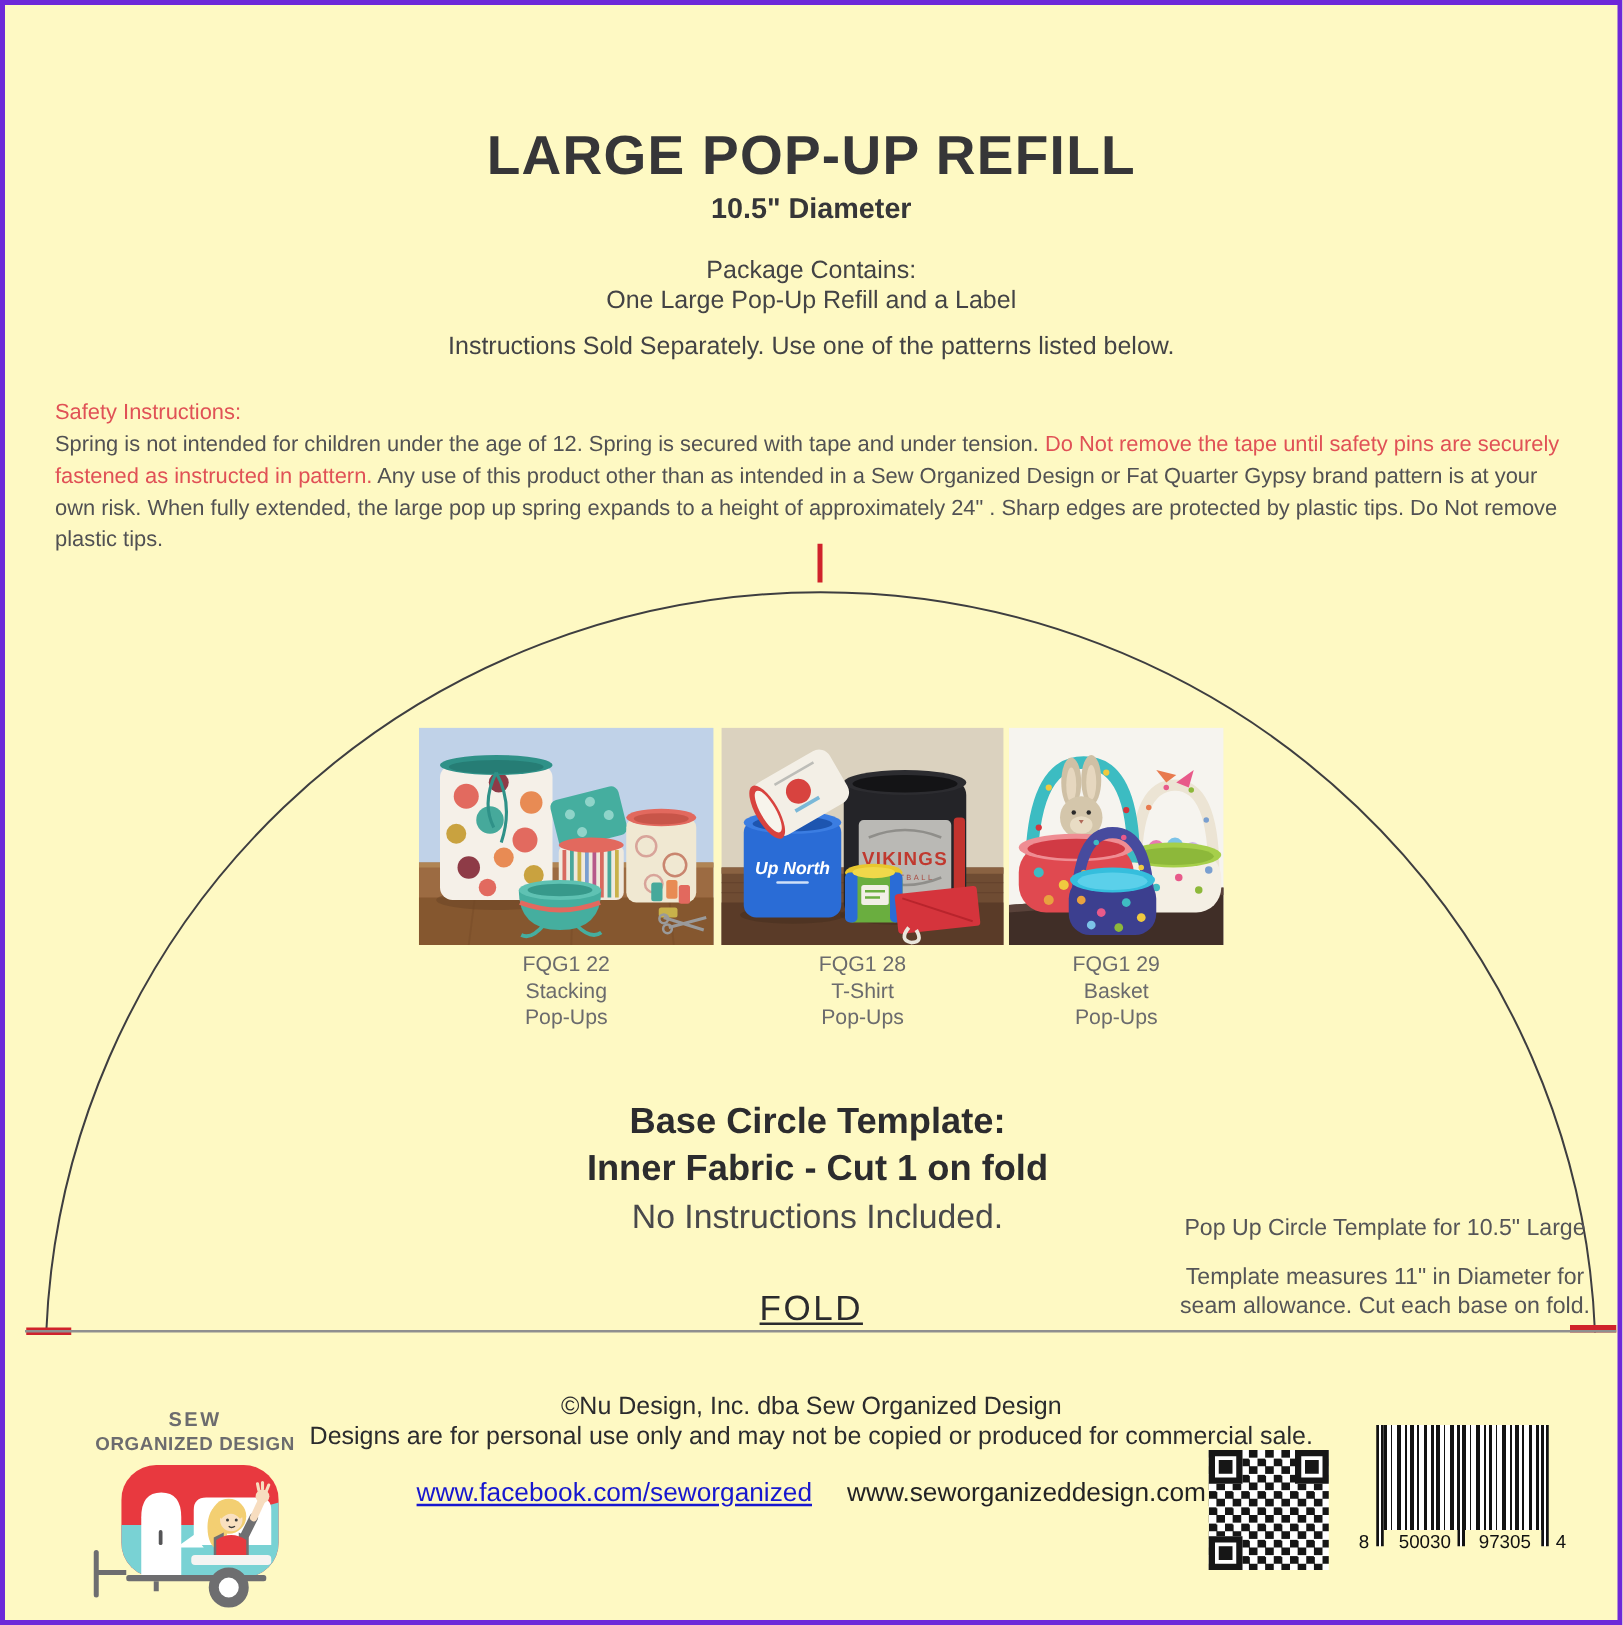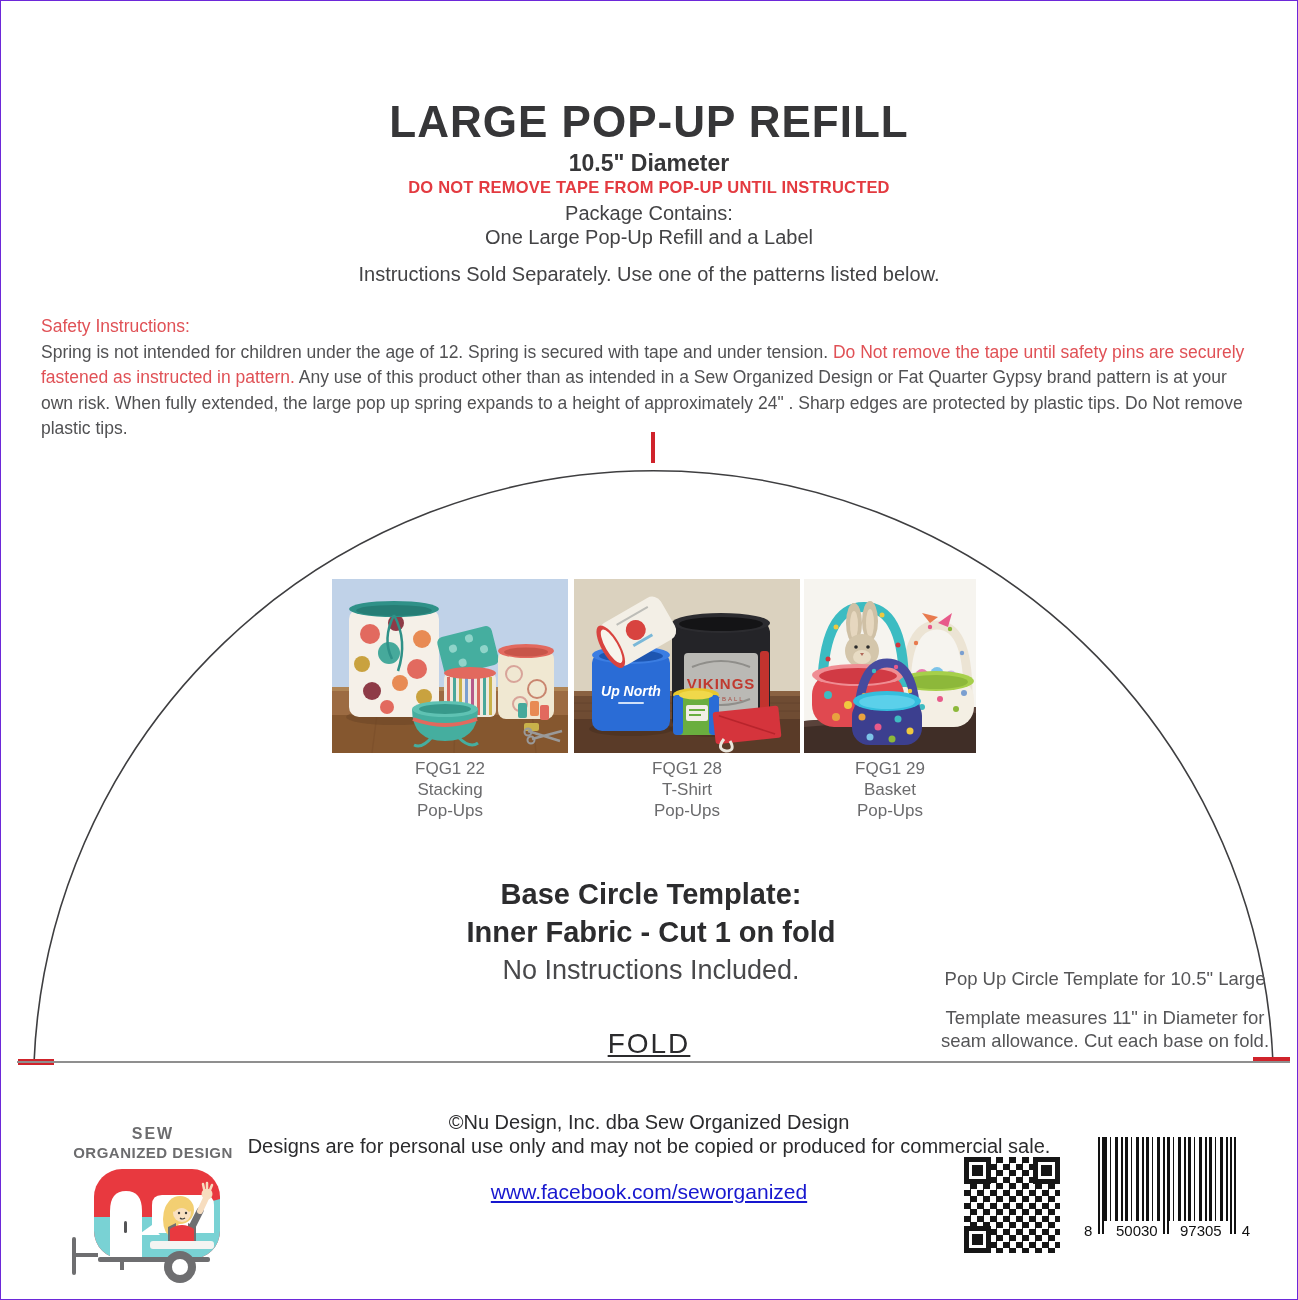--- a/index.html
+++ b/index.html
@@ -1,18 +1,18 @@
 <!DOCTYPE html>
 <html><head>
 <meta charset="utf-8">
 <style>
   html,body { margin:0; padding:0; background:#e9e9e9; }
   .page {
     position:relative; width:1298px; height:1300px; margin:0 auto;
-    background:#ffffff; border:1px solid #6d28d9; box-sizing:border-box;
+    background:#fef9c3; border:4px solid #6d28d9; box-sizing:border-box;
     font-family:"Liberation Sans", sans-serif; overflow:hidden; color:#3a3a3c;
   }
   .abs { position:absolute; }
   .ctr { left:0; right:0; text-align:center; }
 
   
   .title       { top:96px;  font-size:44px; font-weight:800; letter-spacing:1px; color:#363638; }
   .diameter    { top:149px; font-size:23px; font-weight:700; color:#363638; }
   .tape-warn   { top:177px; font-size:16.5px; font-weight:700; color:#e33a40; letter-spacing:0.2px; }
   .pkg-label   { top:201px; font-size:20px; color:#434345; }
@@ -86,21 +86,20 @@
   .qf::after { content:""; position:absolute; inset:3px; background:#161616; }
   .qf-tl { left:0; top:0; } .qf-tr { right:0; top:0; } .qf-bl { left:0; bottom:0; }
 </style>
 </head>
 <body>
 
 <div class="page">
 
   <div class="abs ctr title">LARGE POP-UP REFILL</div>
   <div class="abs ctr diameter">10.5" Diameter</div>
-  <div class="abs ctr tape-warn">DO NOT REMOVE TAPE FROM POP-UP UNTIL INSTRUCTED</div>
   <div class="abs ctr pkg-label">Package Contains:</div>
   <div class="abs ctr sold-note">Instructions Sold Separately.  Use one of the patterns listed below.</div>
   <div class="abs ctr pkg-content">One Large Pop-Up Refill and a Label</div>
 
   <div class="abs safety">
     <span class="red">Safety Instructions:</span><br>
     <span>Spring is not intended for children under the age of 12.   Spring is secured with tape and under tension.   </span><span class="red">Do Not remove the tape until safety pins are securely fastened as instructed in pattern.</span><span> Any use of this product other than as intended in a Sew Organized Design or Fat Quarter Gypsy brand pattern is at your own risk. When fully extended, the large pop up spring expands to a height of approximately 24" . Sharp edges are protected by plastic tips.  Do Not remove plastic tips.</span>
   </div>
 
   <svg class="abs arc-svg" viewBox="0 0 1298 1300">
@@ -354,20 +353,21 @@
       <rect x="30" y="94" width="112" height="5" rx="2" fill="#6e6e70"></rect>
       <rect x="52" y="99" width="4" height="8" fill="#6e6e70"></rect>
       <circle cx="112" cy="104" r="12" fill="#ffffff" stroke="#6e6e70" stroke-width="8"></circle>
     </svg>
   </div>
 
   <div class="abs ctr copyright">©Nu Design, Inc. dba Sew Organized Design</div>
   <div class="abs ctr usage">Designs are for personal use only and may not be copied or produced for commercial sale.</div>
   <div class="links-row">
     <a href="#" class="fb-link">www.facebook.com/seworganized</a>
+    <span class="site-url">www.seworganizeddesign.com</span>
   </div>
 
   <div class="abs qr">
     <div class="qf qf-tl"></div>
     <div class="qf qf-tr"></div>
     <div class="qf qf-bl"></div>
   </div>
   <div class="abs product-code">FQG124</div>
   <div class="abs barcode">
     <div class="bars"></div>

